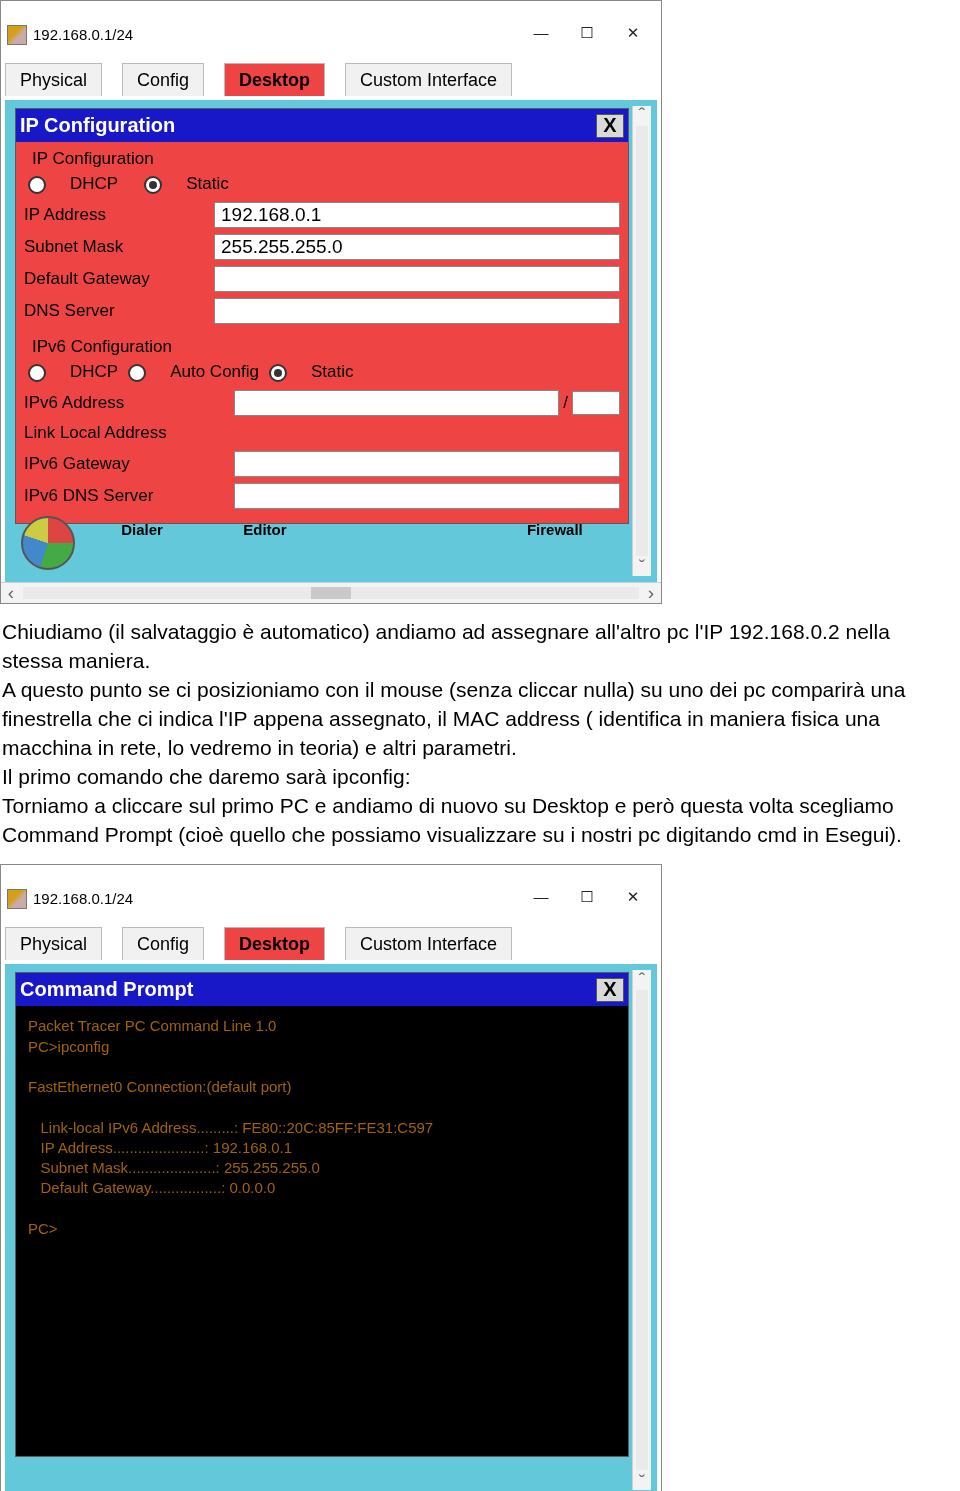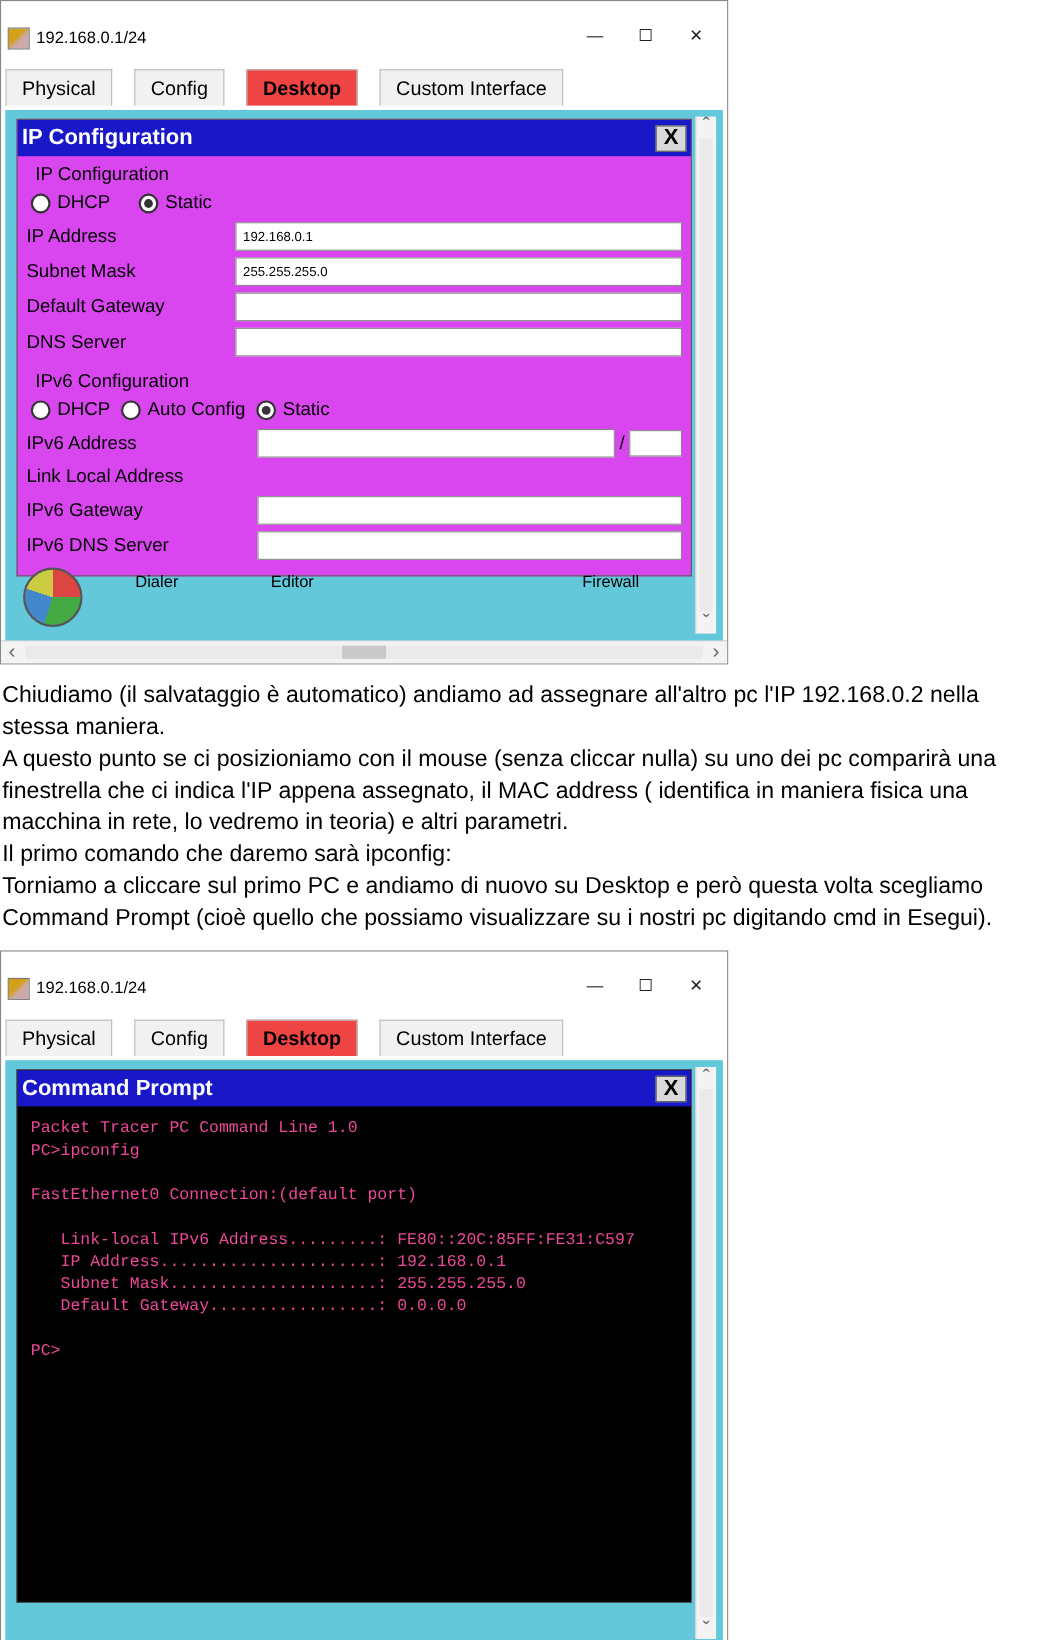--- a/index.html
+++ b/index.html
@@ -15,36 +15,36 @@
   .pt-tab.active{background:#ef4444;font-weight:bold}
   .pt-workarea{padding:4px 4px 0 4px}
   .pt-inner{border:6px solid #63c9da;background:#63c9da;position:relative;min-height:400px}
   .pt-hscroll{display:flex;align-items:center;height:20px;background:#f3f3f3;border-top:1px solid #d0d0d0}
   .pt-hscroll .arrow{width:20px;text-align:center;color:#666}
   .pt-hscroll .track{flex:1;height:12px;background:#eaeaea;margin:0 2px;display:flex;justify-content:center}
   .pt-hscroll .thumb{width:40px;height:12px;background:#c9c9c9}
   .vscroll{position:absolute;right:0;top:0;bottom:0;width:18px;background:#f3f3f3;border-left:1px solid #d0d0d0;display:flex;flex-direction:column;align-items:center}
   .vscroll .arrow{height:18px;display:flex;align-items:center;justify-content:center;color:#666;width:100%}
   .vscroll .track{flex:1;width:12px;background:#eaeaea;margin:2px 0}
-  .dialog{position:absolute;left:4px;right:22px;top:2px;background:#d946ef;border:1px solid #5a5a5a}
+  .dialog{position:absolute;left:4px;right:22px;top:2px;background:#ef4444;border:1px solid #5a5a5a}
   .dlg-title{display:flex;align-items:center;background:#1818c8;color:#fff;font-weight:bold;font-size:20px;padding:3px 4px}
   .dlg-title .t{flex:1}
   .dlg-close{background:#d9d9d9;color:#000;border:1px solid #555;width:26px;height:22px;display:flex;align-items:center;justify-content:center;font-weight:bold}
   .dlg-body{padding:4px 8px 8px 8px;font-size:17px}
   .fs-legend{margin:2px 0 2px 8px;font-size:17px}
   .radio-row{display:flex;align-items:center;gap:26px;margin:2px 0 6px 4px}
-  .r{display:inline-flex;align-items:center;gap:6px}
+  .r{display:inline-flex;align-items:center;gap:24px}
   .r .circ{width:14px;height:14px;border:2px solid #333;border-radius:50%;display:inline-flex;align-items:center;justify-content:center;background:#fff}
   .r .dot{width:8px;height:8px;border-radius:50%;background:#333}
   .form-row{display:flex;align-items:center;margin:6px 0}
   .form-row .lbl{width:190px}
-  .form-row .inp{flex:1;height:22px;border:1px solid #888;background:#fff;padding:1px 6px;font-size:12px;display:flex;align-items:center}
+  .form-row .inp{flex:1;height:22px;border:1px solid #888;background:#fff;padding:1px 6px;font-size:19px;display:flex;align-items:center}
   .pie{position:absolute;left:0;bottom:0;width:50px;height:50px;border-radius:50%;background:conic-gradient(#d44 0 25%,#4a4 25% 55%,#48c 55% 80%,#cc4 80% 100%);border:2px solid #555}
   .article{font-size:21px;line-height:1.38;padding:6px 6px 14px 2px;width:950px}
-  .cmd{background:#000;color:#ec4899;font-family:Liberation Mono, monospace;font-size:15px;padding:10px 12px;min-height:430px}
+  .cmd{background:#000;color:#a16207;font-family:Liberation Sans, sans-serif;font-size:15px;padding:10px 12px;min-height:430px}
   .cmd .line{white-space:pre}
   .pt-inner2{border:6px solid #63c9da;background:#63c9da;position:relative;min-height:520px}
   .dialog2{position:absolute;left:4px;right:22px;top:2px;background:#000;border:1px solid #5a5a5a}
   .slash{margin:0 4px}
 </style>
 </head>
 <body>
 <div class="page">
 
 <div class="pt-window">
@@ -128,21 +128,21 @@
           <div class="form-row">
                 <span class="lbl" style="width:210px">IPv6 Gateway</span>
                 <span class="inp"></span>
               </div>
           <div class="form-row">
                 <span class="lbl" style="width:210px">IPv6 DNS Server</span>
                 <span class="inp"></span>
               </div>
         </div>
       </div>
-      <div style="position:absolute;bottom:6px;left:10px;right:28px;display:flex;align-items:flex-end;font-weight:normal;font-size:15px">
+      <div style="position:absolute;bottom:6px;left:10px;right:28px;display:flex;align-items:flex-end;font-weight:bold;font-size:15px">
         <div style="width:60px;height:50px;position:relative">
               <div class="pie"></div>
             </div>
         <div style="flex:1;display:flex;justify-content:space-around;margin-bottom:30px">
           <span>Dialer</span>
           <span>Editor</span>
           <span style="margin-left:160px">Firewall</span>
         </div>
       </div>
       <div class="vscroll">

